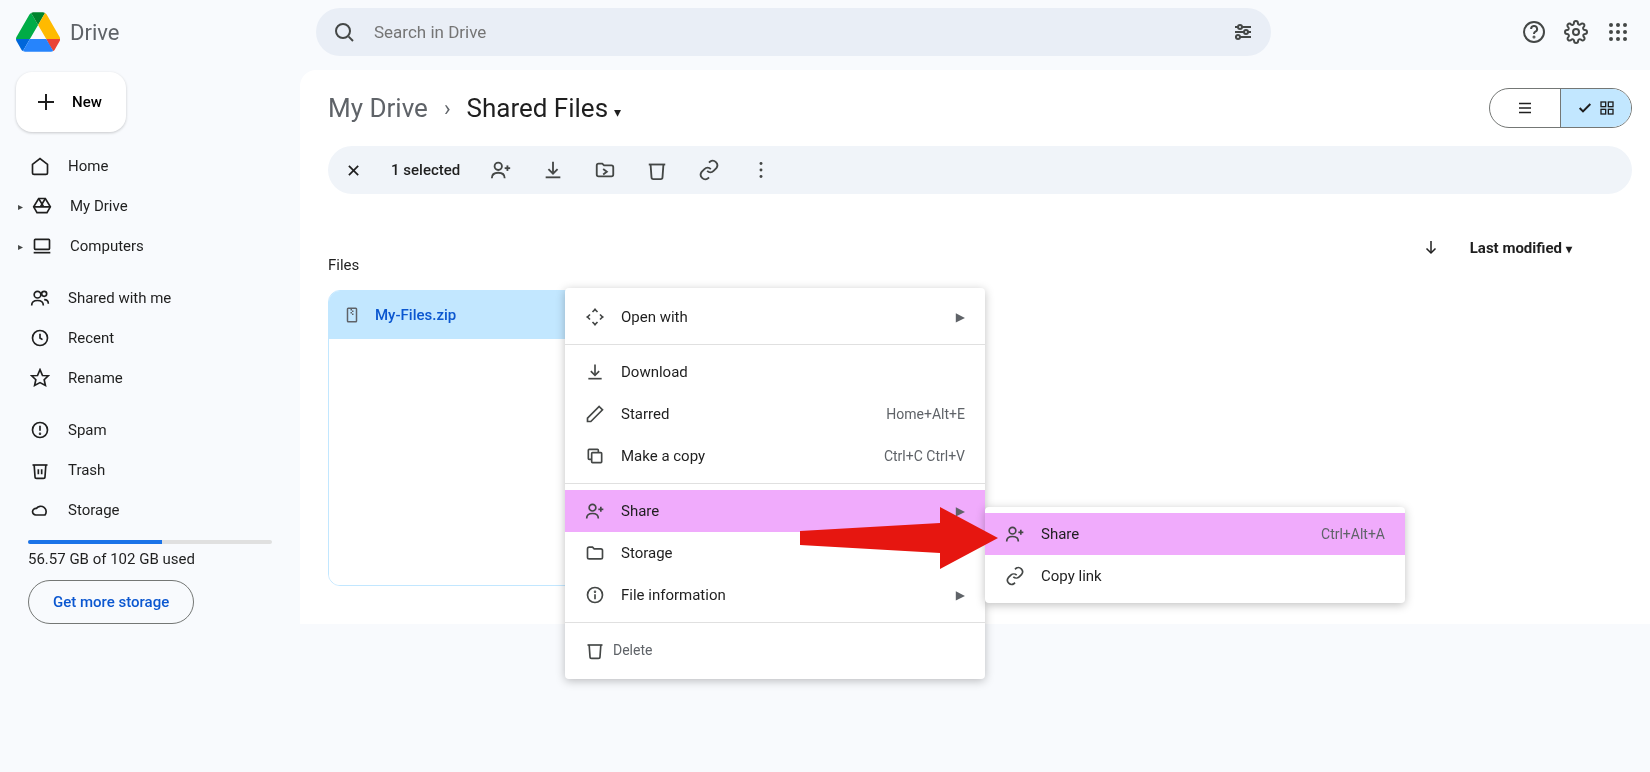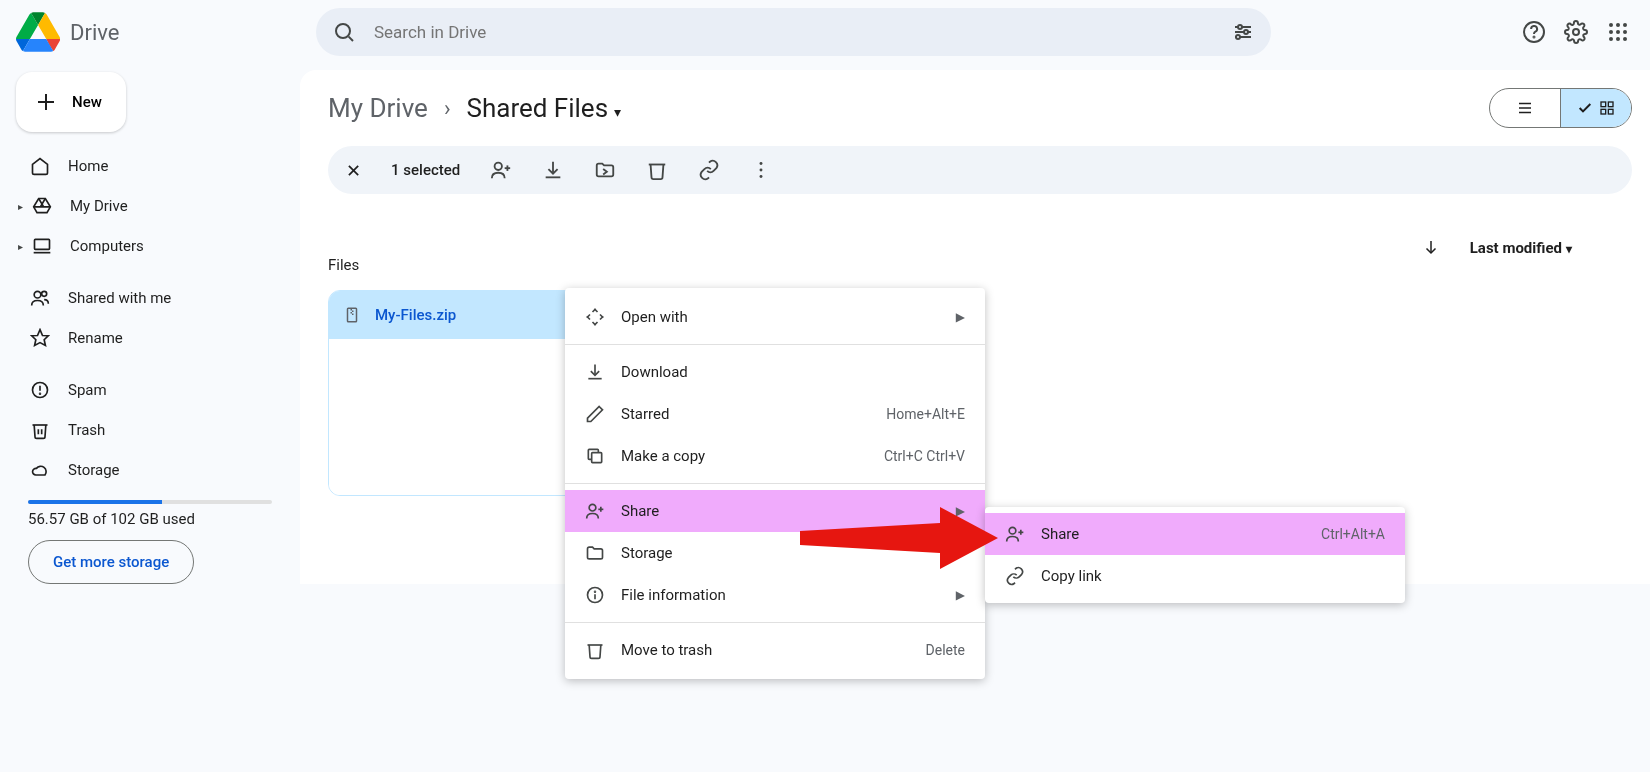--- a/index.html
+++ b/index.html
@@ -47,21 +47,21 @@
 .sel-bar .x { font-size: 18px; cursor:pointer; }
 .sel-bar .lbl { font-size: 15px; font-weight:500; }
 .sel-bar .tbicon { color:#444746; cursor:pointer; }
 
 .sec-row { display:flex; justify-content:space-between; align-items:center; margin-top: 26px; }
 .sec-title { font-size: 15px; font-weight: 400; margin-top: 36px; }
 .sort-area { display:flex; align-items:center; gap: 30px; margin-right: 60px; font-weight: bold; }
 .sort-lbl { font-size: 15px; }
 
 .files-area { margin-top: 16px; display:flex; }
-.file-card { width: 260px; height: 206px; border-radius: 12px; overflow:hidden; border:1px solid #c2e7ff; }
+.file-card { width: 260px; height: 296px; border-radius: 12px; overflow:hidden; border:1px solid #c2e7ff; }
 .file-head { height: 48px; background:#c2e7ff; display:flex; align-items:center; gap:14px; padding:0 14px; }
 .file-name { color:#0b57d0; font-size:15px; font-weight:500; }
 .file-body { background:#fff; height: calc(100% - 48px); }
 .zip-ico { color:#5f6368; }
 
 
 .ctx-menu { position:absolute; left: 565px; top: 288px; width: 420px; background:#fff; border-radius: 4px; box-shadow: 0 2px 10px rgba(0,0,0,0.25); padding: 8px 0; z-index: 50; }
 .ctx-item { height: 42px; display:flex; align-items:center; padding: 0 20px; font-size:15px; cursor:pointer; position:relative; }
 .ctx-item .ci-icon { width: 28px; color:#444746; display:flex; }
 .ctx-item .ci-label { flex:1; margin-left: 8px; }
@@ -174,20 +174,29 @@
     <div class="nav-item">
       <span class="nv-icon">
           <svg width="20" height="20" viewBox="0 0 24 24" fill="none" stroke="currentColor" stroke-width="2">
             <circle cx="9" cy="8" r="4"></circle>
             <path d="M2 21c0-4 3-6 7-6s7 2 7 6"></path>
             <circle cx="17" cy="7" r="3"></circle>
             <path d="M22 19c0-3-2-5-5-5"></path>
           </svg>
         </span>
       <span>Shared with me</span>
+    </div>
+    <div class="nav-item">
+      <span class="nv-icon">
+          <svg width="20" height="20" viewBox="0 0 24 24" fill="none" stroke="currentColor" stroke-width="2">
+            <circle cx="12" cy="12" r="9"></circle>
+            <polyline points="12 7 12 12 15 14"></polyline>
+          </svg>
+        </span>
+      <span>Recent</span>
     </div>
     <div class="nav-item">
       <span class="nv-icon">
           <svg width="20" height="20" viewBox="0 0 24 24" fill="none" stroke="currentColor" stroke-width="2">
             <polygon points="12 2 15 9 22 9.3 17 14 18.5 21 12 17.5 5.5 21 7 14 2 9.3 9 9"></polygon>
           </svg>
         </span>
       <span>Rename</span>
     </div>
     <div class="nav-group-gap"></div>
@@ -399,21 +408,20 @@
     <span class="ci-sub">▶</span>
   </div>
   <div class="ctx-div"></div>
   <div class="ctx-item">
     <span class="ci-icon">
         <svg width="20" height="20" viewBox="0 0 24 24" fill="none" stroke="currentColor" stroke-width="2">
           <polyline points="3 6 5 6 21 6"></polyline>
           <path d="M19 6l-1 14a2 2 0 0 1-2 2H8a2 2 0 0 1-2-2L5 6"></path>
         </svg>
       </span>
-    <span class="ci-label">Move to trash</span>
     <span class="ci-short">Delete</span>
   </div>
 </div>
 
 <div class="sub-menu">
   <div class="ctx-item hover">
     <span class="ci-icon">
         <svg width="20" height="20" viewBox="0 0 24 24" fill="none" stroke="currentColor" stroke-width="2">
           <circle cx="9" cy="8" r="4"></circle>
           <path d="M2 21c0-4 3-6 7-6s7 2 7 6"></path>

